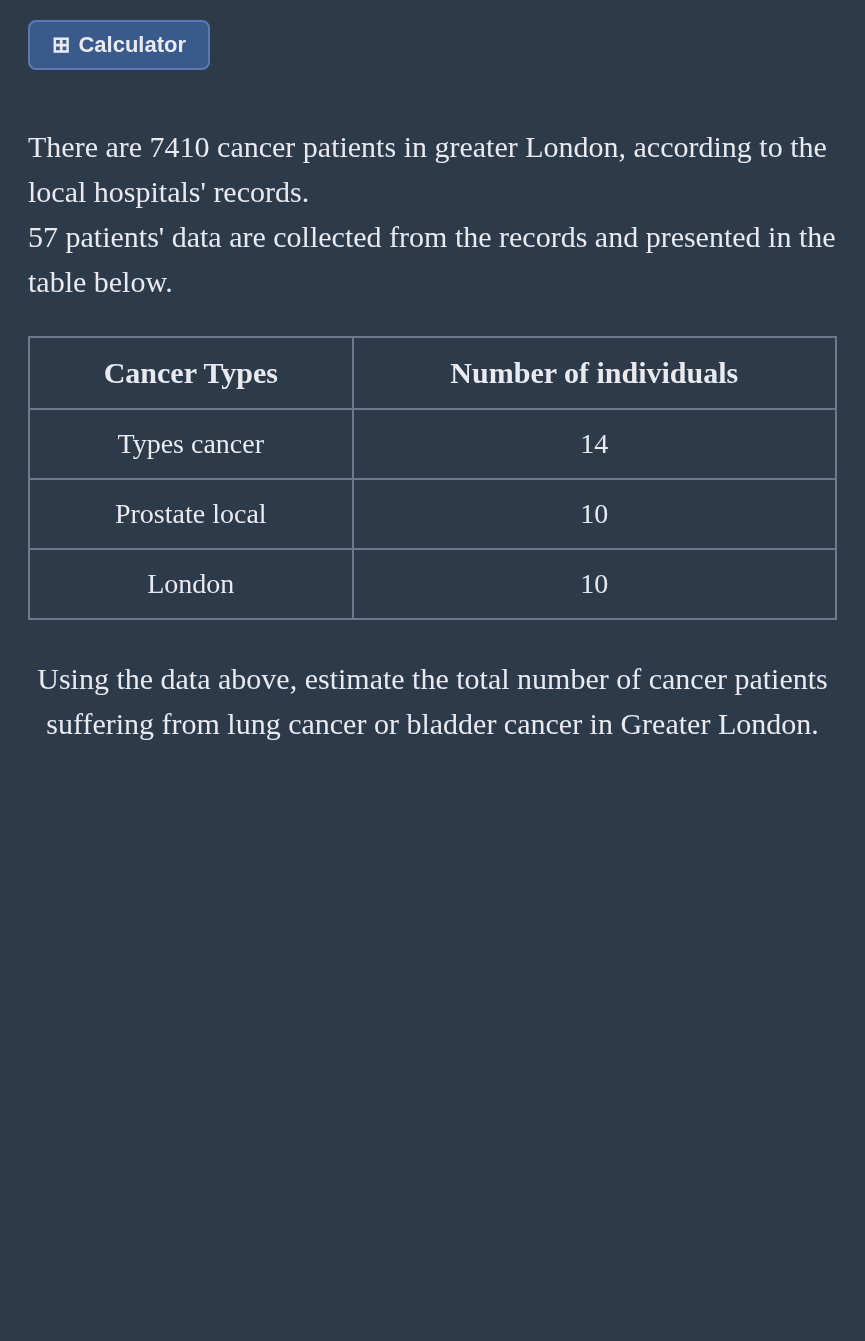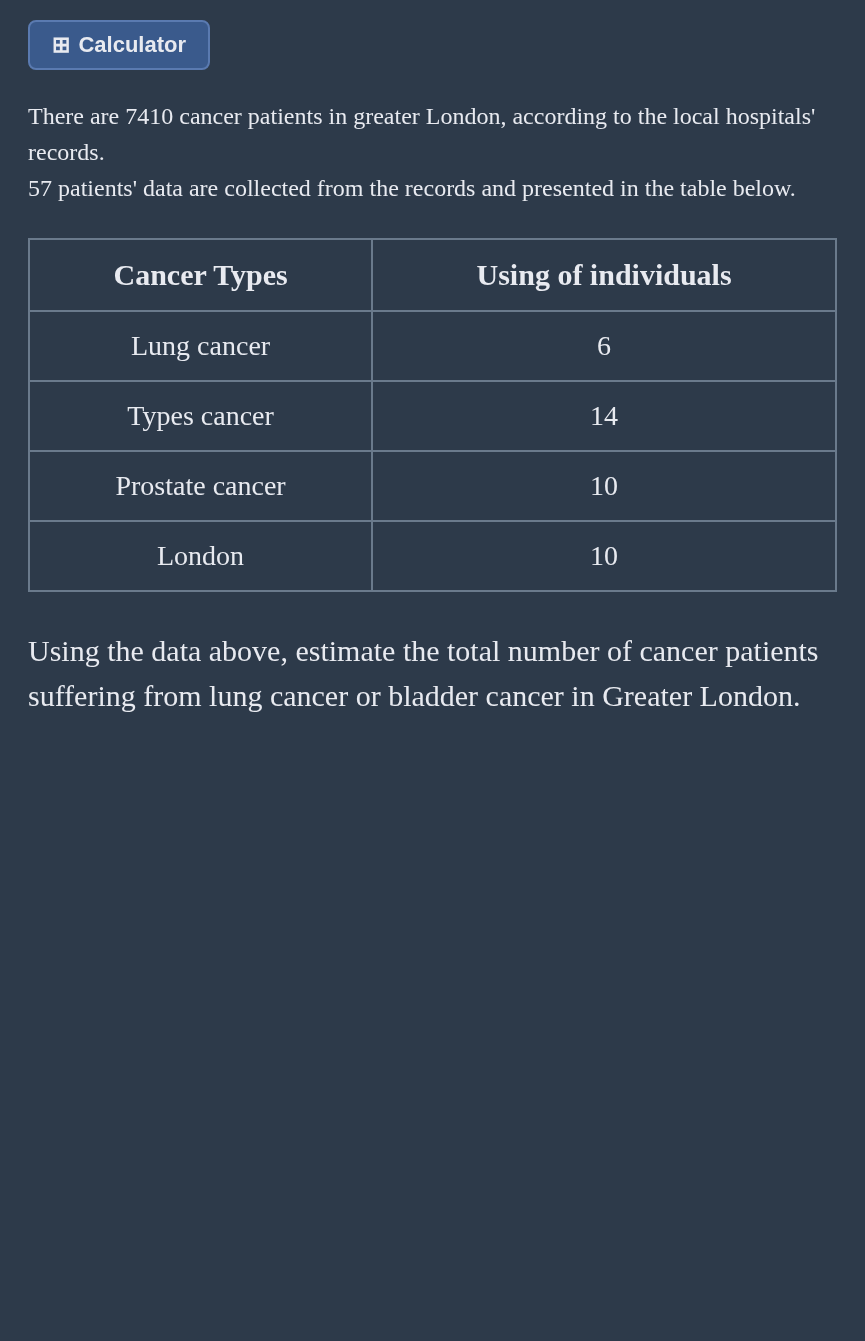--- a/index.html
+++ b/index.html
@@ -30,24 +30,25 @@
       font-weight: bold;
       margin-bottom: 28px;
       cursor: pointer;
     }
 
     .calculator-btn .calc-icon {
       font-size: 22px;
     }
 
     .intro-text {
-      font-size: 24px;
+      font-size: 30px;
       line-height: 1.5;
       margin-bottom: 32px;
       color: #e8eaf0;
+      margin-top: 26px;
     }
 
     .data-table {
       border-collapse: collapse;
       width: 100%;
       margin-bottom: 36px;
       border: 2px solid #6a7a8c;
     }
 
     .data-table th,
@@ -70,20 +71,21 @@
 
     .data-table td:last-child {
       text-align: center;
     }
 
     .question-text {
       font-size: 30px;
       line-height: 1.5;
       color: #e8eaf0;
       margin-top: 8px;
+      text-align: center;
     }
   </style>
 </head>
 <body>
 
 
 
 <button class="calculator-btn">
   <span class="calc-icon">⊞</span>
   <span>Calculator</span>
@@ -91,34 +93,30 @@
 
 <div class="intro-text">
   <span>There are 7410 cancer patients in greater London, according to the local hospitals' records.</span><br>
   <span>57 patients' data are collected from the records and presented in the table below.</span>
 </div>
 
 <table class="data-table">
   <thead>
     <tr>
       <th>Cancer Types</th>
-      <th>Using of individuals</th>
+      <th>Number of individuals</th>
     </tr>
   </thead>
   <tbody id="table-body">
-  <tr>
-        <td>Lung cancer</td>
-        <td>6</td>
-      </tr>
       <tr>
         <td>Types cancer</td>
         <td>14</td>
       </tr>
       <tr>
-        <td>Prostate cancer</td>
+        <td>Prostate local</td>
         <td>10</td>
       </tr>
       <tr>
         <td>London</td>
         <td>10</td>
       </tr>
     </tbody>
 </table>
 
 <div class="question-text">Using the data above, estimate the total number of cancer patients suffering from lung cancer or bladder cancer in Greater London.</div>

